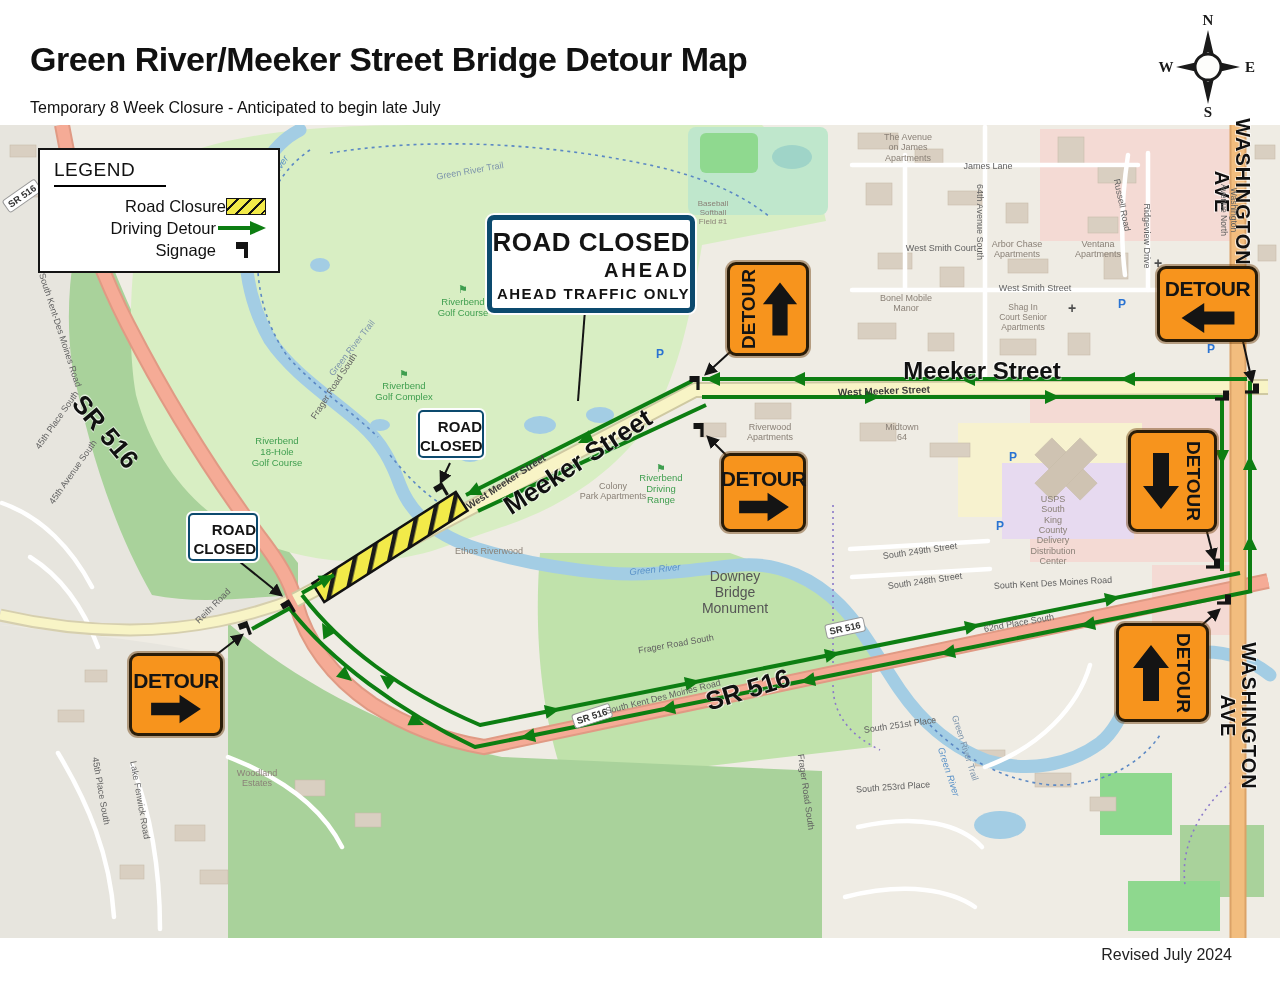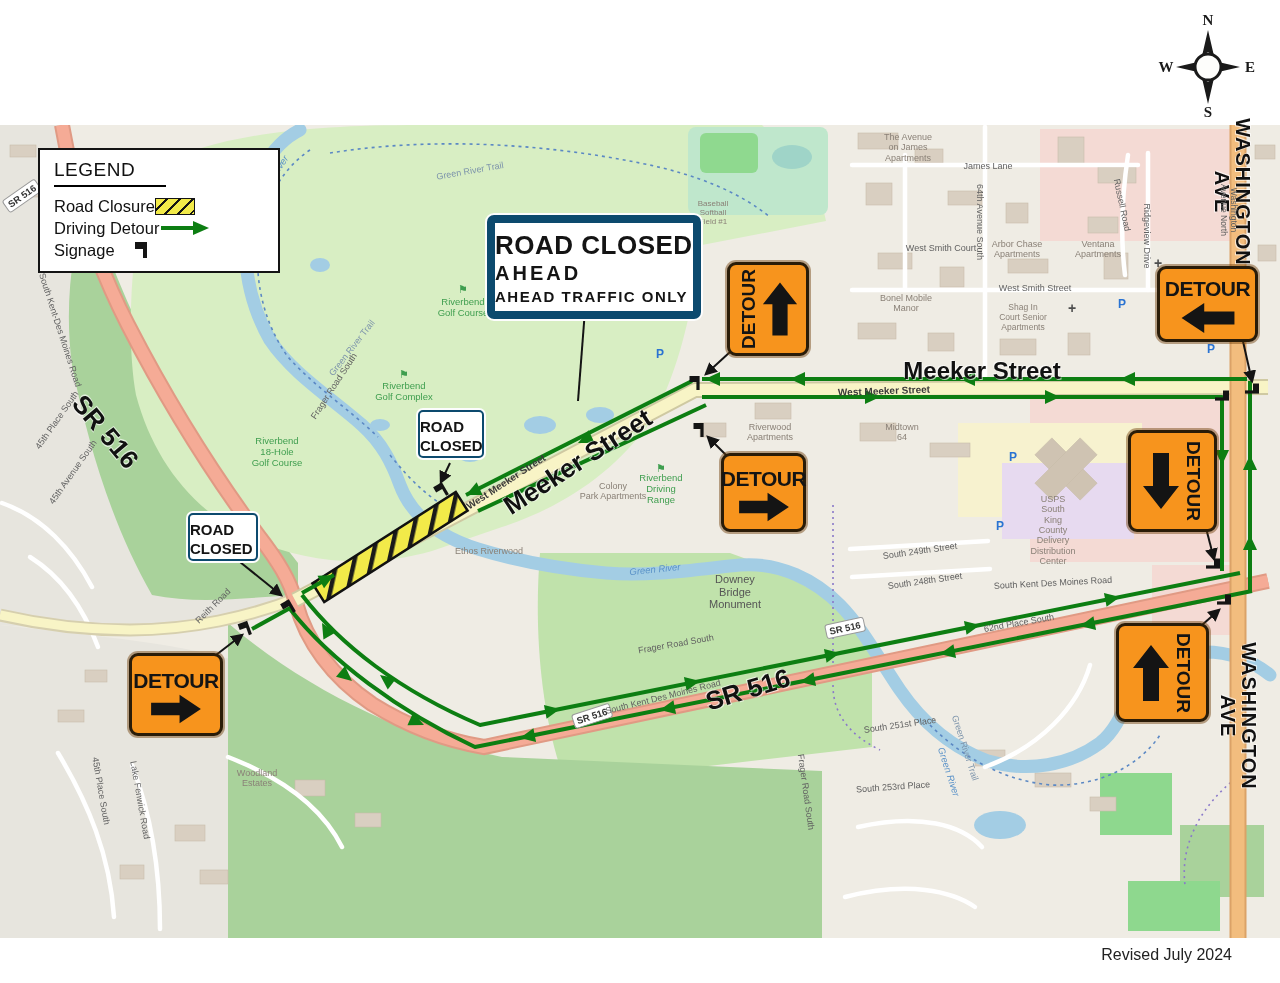--- a/index.html
+++ b/index.html
@@ -13,46 +13,46 @@
 
   .map{position:absolute;left:0;top:125px;width:1280px;height:813px;background:#efece4;}
   .map-svg{position:absolute;left:0;top:0;z-index:1;}
 
   
   .lbl{position:absolute;z-index:3;white-space:pre-line;text-align:center;line-height:1.15;
        transform:translate(-50%,-50%);pointer-events:none;}
   .street{font-size:9px;color:#616161;}
   .street-dk{font-size:10px;color:#3a3a3a;font-weight:bold;}
   .place{font-size:9px;color:#8a8177;}
-  .place-dk{font-size:11px;color:#555;}
+  .place-dk{font-size:14px;color:#555;}
   .water{font-size:9.5px;color:#5a92c8;font-style:italic;}
   .trail{font-size:9px;color:#7d94ab;}
   .golf{font-size:9.5px;color:#3f9e4f;}
   .pglyph{font-size:12px;font-weight:bold;color:#2a73d2;}
   .xglyph{font-size:14px;font-weight:bold;color:#4d4d4d;}
   .golf-icon{font-family:"DejaVu Sans",sans-serif;font-size:11px;color:#3f9e4f;}
   .biglbl{font-size:26px;font-weight:bold;color:#111;line-height:1.05;
           text-shadow:1px 1px 0 rgba(255,255,255,.65),-1px -1px 0 rgba(255,255,255,.65);}
   .ave{font-size:20px;letter-spacing:1px;}
   .shield{font-size:9.5px;font-weight:bold;color:#333;background:#fff;border:1px solid #999;
           border-radius:3px;padding:0 3px;line-height:13px;}
 
   
   .legend{position:absolute;left:38px;top:23px;width:212px;z-index:6;background:#fff;
           border:2px solid #141414;padding:9px 12px 10px 14px;}
   .legend-title{font-size:19px;letter-spacing:.5px;}
   .legend-rule{width:112px;border-top:2.5px solid #000;margin:4px 0 8px 0;}
-  .legend-row{display:flex;justify-content:flex-start;align-items:center;height:22px;}
+  .legend-row{display:flex;justify-content:flex-end;align-items:center;height:22px;}
   .legend-row .lab{font-size:16.5px;}
   .swatch{width:38px;height:15px;border:1.5px solid #141414;
           background:repeating-linear-gradient(135deg,#f2ea49 0 7px,#141414 7px 9px);}
 
   
-  .wsign{position:absolute;z-index:6;background:#fff;border:8px solid #0c4a6e;border-radius:7px;
-         box-shadow:0 0 0 2px #fdfdfd;text-align:left;color:#141414;font-weight:bold;}
+  .wsign{position:absolute;z-index:6;background:#fff;border:5px solid #0c4a6e;border-radius:7px;
+         box-shadow:0 0 0 2px #fdfdfd;text-align:right;color:#141414;font-weight:bold;}
   .rca{left:487px;top:90px;width:198px;height:88px;}
   .rca .l1{font-size:26px;margin-top:7px;letter-spacing:.5px;}
   .rca .l2{font-size:20px;letter-spacing:3px;margin-top:1px;}
   .rca .l3{font-size:15px;letter-spacing:1.5px;margin-top:3px;}
   .rc{font-size:15px;line-height:1.25;padding-top:6px;border-width:2.5px;border-radius:5px;}
   .rc1{left:418px;top:285px;width:62px;height:38px;}
   .rc2{left:188px;top:388px;width:66px;height:38px;}
 
   .dsign{position:absolute;z-index:6;background:#f7941d;border:3px solid #2a1c08;border-radius:9px;
          box-shadow:0 0 0 2px rgba(110,62,8,.45);display:flex;align-items:center;justify-content:center;
@@ -70,20 +70,22 @@
   .dd{left:1128px;top:305px;width:83px;height:96px;}
   .de{left:1116px;top:498px;width:87px;height:93px;}
   .df{left:129px;top:528px;width:88px;height:77px;}
   .arrow-svg{display:block;}
 </style>
 </head>
 <body>
 
 <div class="page">
 
+  <div class="title">Green River/Meeker Street Bridge Detour Map</div>
+  <div class="subtitle">Temporary 8 Week Closure - Anticipated to begin late July</div>
 
   <svg class="compass" width="100" height="106" viewBox="0 0 100 106">
     <g fill="#1a1a1a">
       <polygon points="50,18 56,44 50,40 44,44"></polygon>
       <polygon points="82,55 56,61 60,55 56,49"></polygon>
       <polygon points="50,92 44,66 50,70 56,66"></polygon>
       <polygon points="18,55 44,49 40,55 44,61"></polygon>
     </g>
     <circle cx="50" cy="55" r="13" fill="#fdfdfb" stroke="#1a1a1a" stroke-width="3"></circle>
     <text x="50" y="13" text-anchor="middle">N</text>

